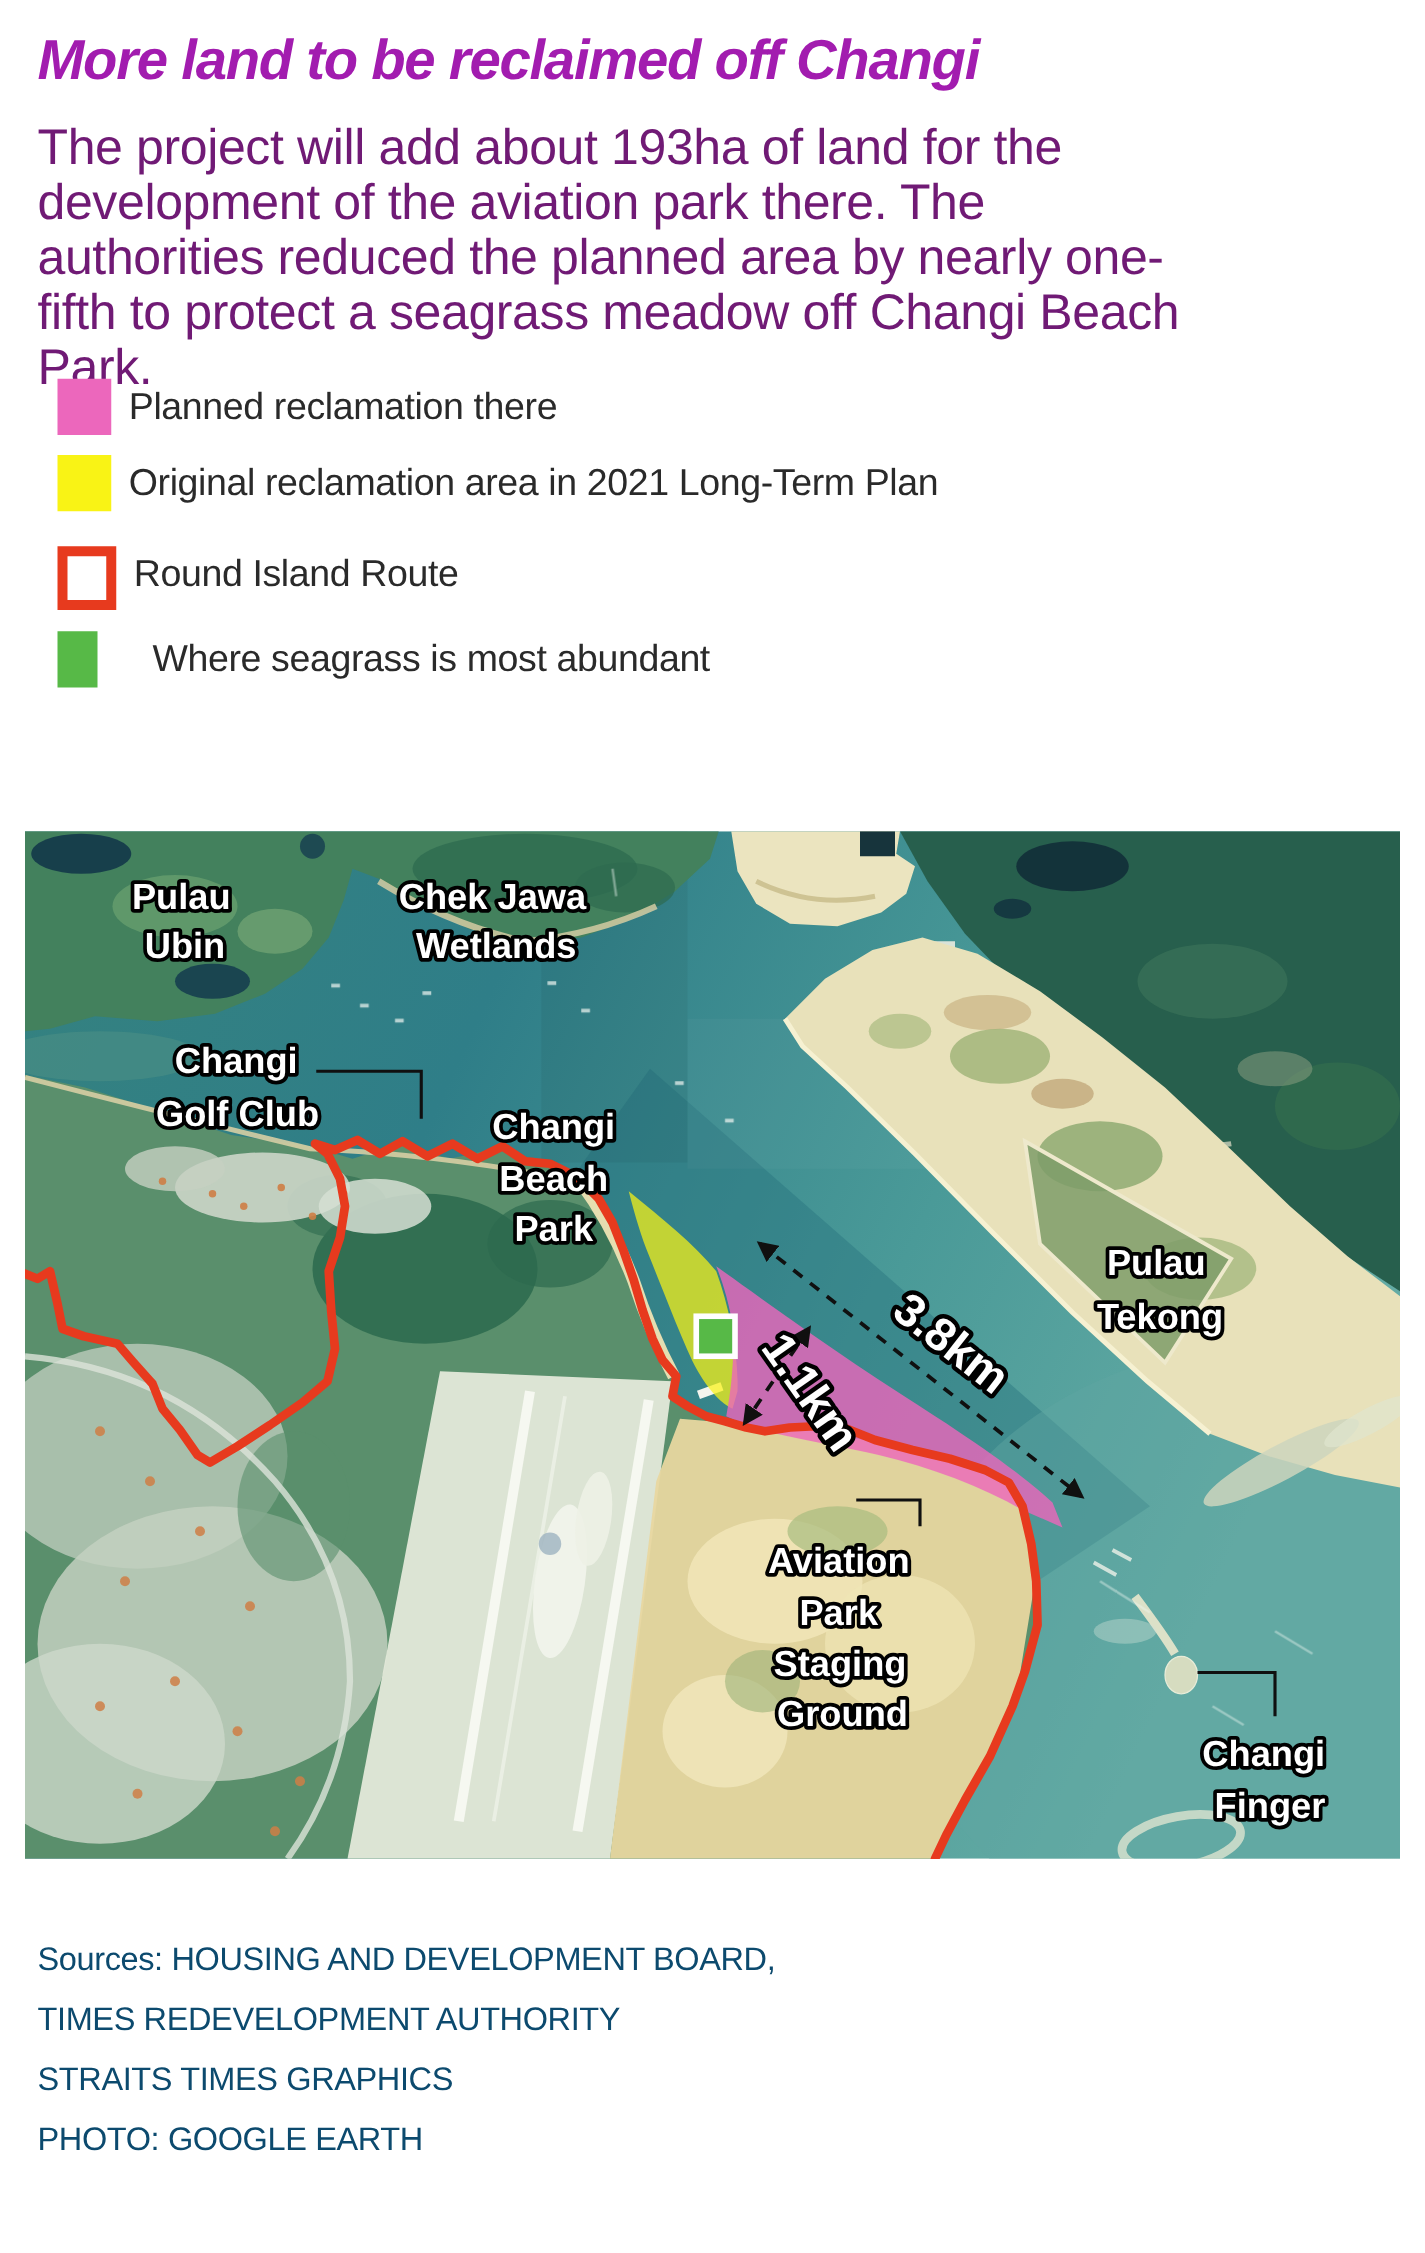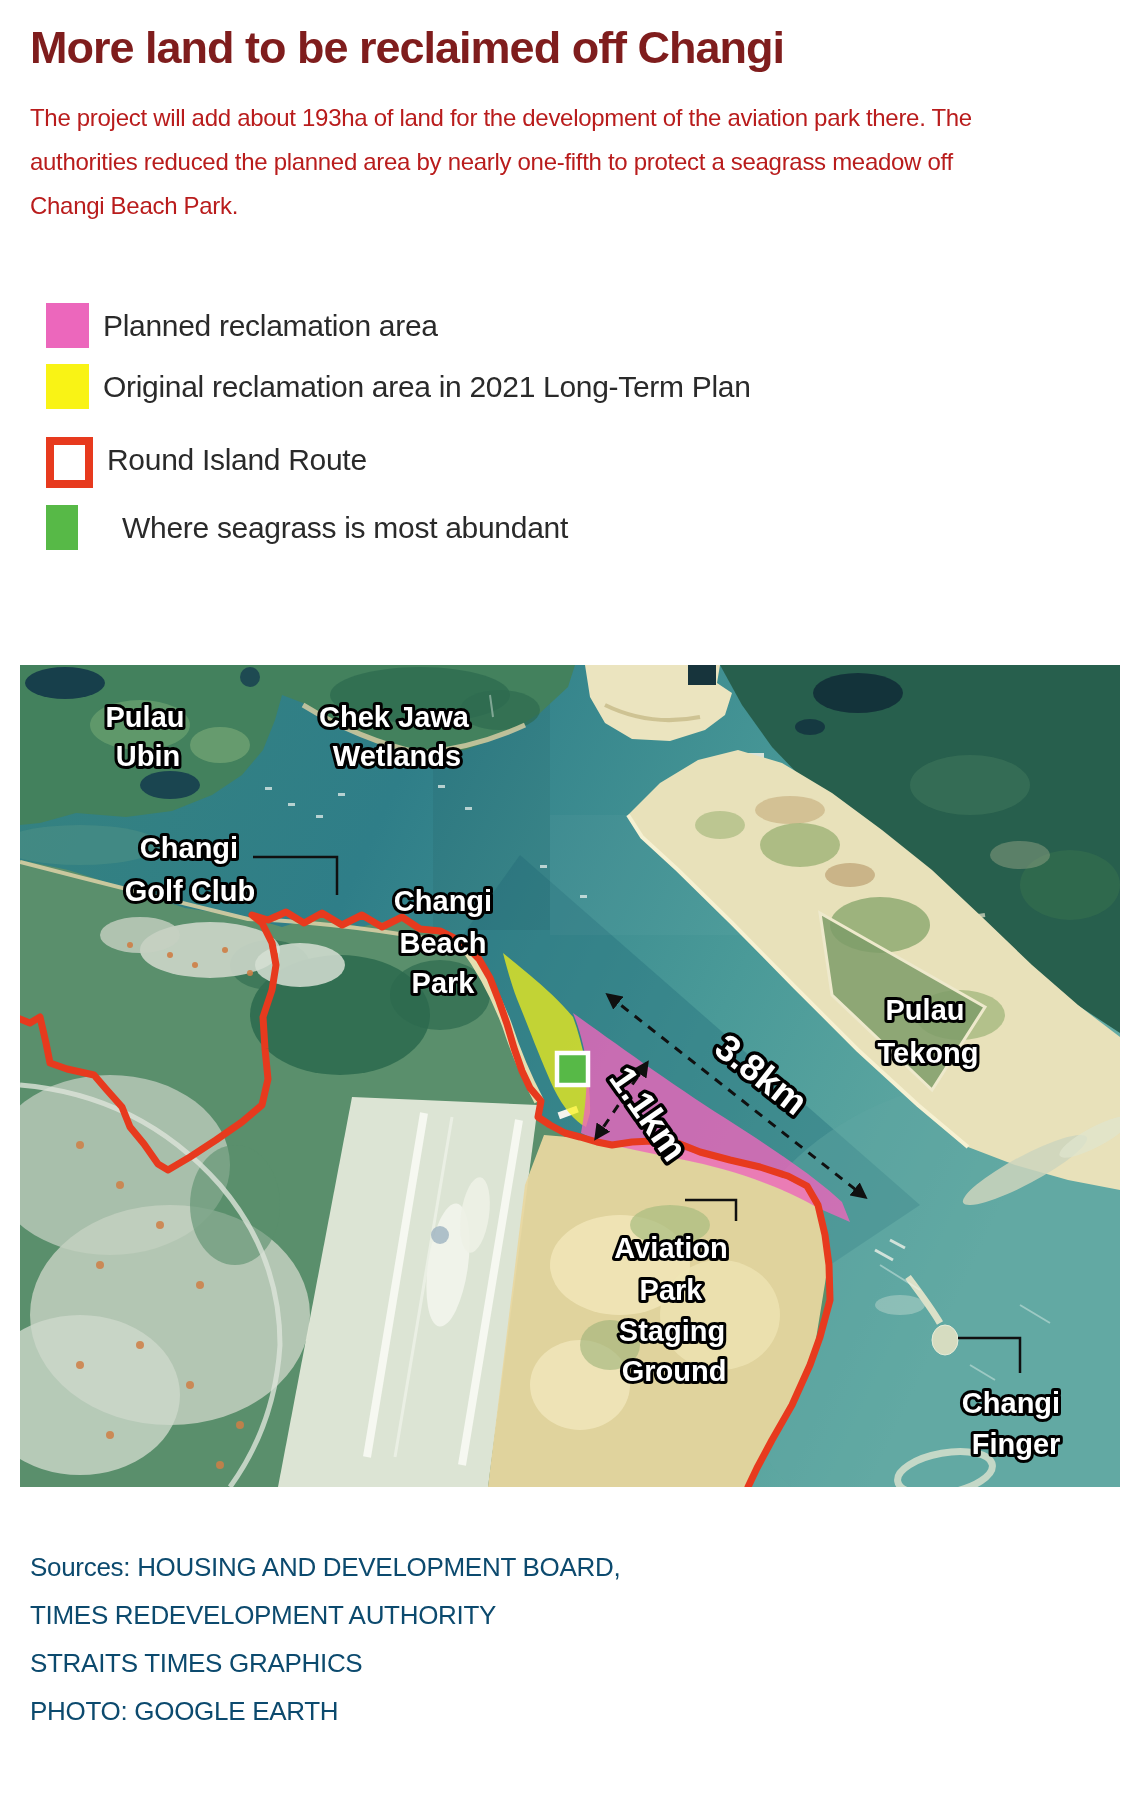--- a/index.html
+++ b/index.html
@@ -1,21 +1,21 @@
 <!DOCTYPE html>
 <html><head>
 <meta charset="utf-8">
 <style>
   html,body{margin:0;padding:0;background:#ffffff;}
   #page{position:relative;width:1140px;height:1802px;background:#fff;overflow:hidden;
         font-family:"Liberation Sans", sans-serif;color:#222;}
   .title{position:absolute;left:30px;top:22px;font-size:45px;font-weight:bold;
-         letter-spacing:-1px;color:#7f1d1d;}
-  .intro{position:absolute;left:30px;top:96px;width:950px;font-size:24px;line-height:44px;
-         letter-spacing:-0.3px;color:#b91c1c;}
+         letter-spacing:-1px;color:#a21caf;font-style:italic;}
+  .intro{position:absolute;left:30px;top:96px;width:950px;font-size:40px;line-height:44px;
+         letter-spacing:-0.3px;color:#701a75;}
   .legend-row{position:absolute;left:46px;display:flex;align-items:flex-start;}
   .legend-label{font-size:30px;line-height:46px;color:#2a2a2a;letter-spacing:-0.3px;margin-left:14px;}
   .sw{flex:0 0 auto;}
   .sw-fill{width:43px;height:45px;}
   .sw-outline{width:31px;height:35px;background:#fff;border:8px solid #e73a1e;}
   .sw-green{width:32px;height:45px;}
   .gap-wide{margin-left:44px;text-align:center;}
   #map-wrap{position:absolute;left:20px;top:665px;width:1100px;height:898px;}
   svg{display:block;}
   .place-lbl{font-weight:bold;font-size:29px;fill:#fff;stroke:#000;stroke-width:6px;
@@ -30,21 +30,21 @@
 </head>
 <body>
 
 <div id="page">
 
   <div class="title">More land to be reclaimed off Changi</div>
   <div class="intro">The project will add about 193ha of land for the development of the aviation park there. The authorities reduced the planned area by nearly one-fifth to protect a seagrass meadow off Changi Beach Park.</div>
 
   <div class="legend-row" style="top:303px;">
     <div class="sw sw-fill" style="background-color: rgb(236, 103, 188);"></div>
-    <div class="legend-label">Planned reclamation area</div>
+    <div class="legend-label">Planned reclamation there</div>
   </div>
   <div class="legend-row" style="top:364px;">
     <div class="sw sw-fill" style="background-color: rgb(249, 243, 21);"></div>
     <div class="legend-label">Original reclamation area in 2021 Long-Term Plan</div>
   </div>
   <div class="legend-row" style="top:437px;justify-content:space-between;">
     <div class="sw sw-outline" style="border-color: rgb(231, 58, 30);"></div>
     <div class="legend-label">Round Island Route</div>
   </div>
   <div class="legend-row" style="top:505px;">

